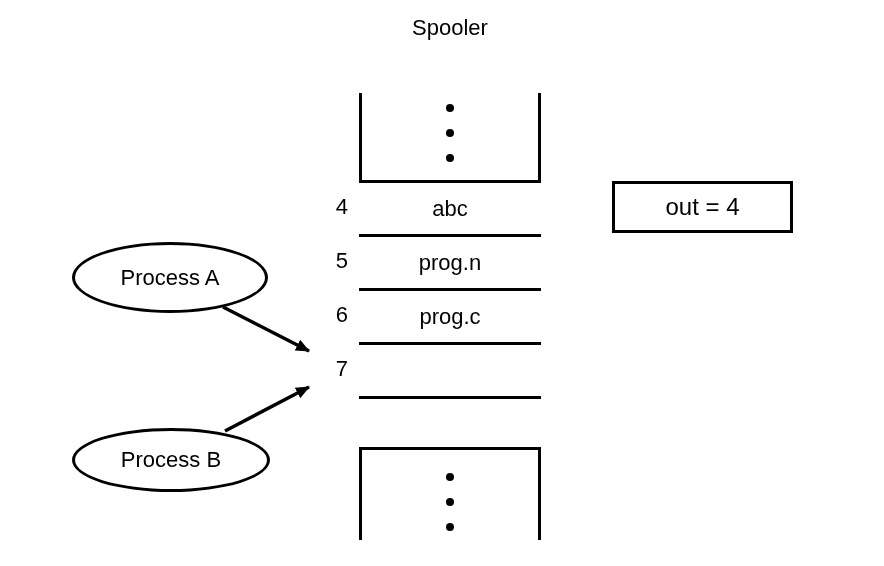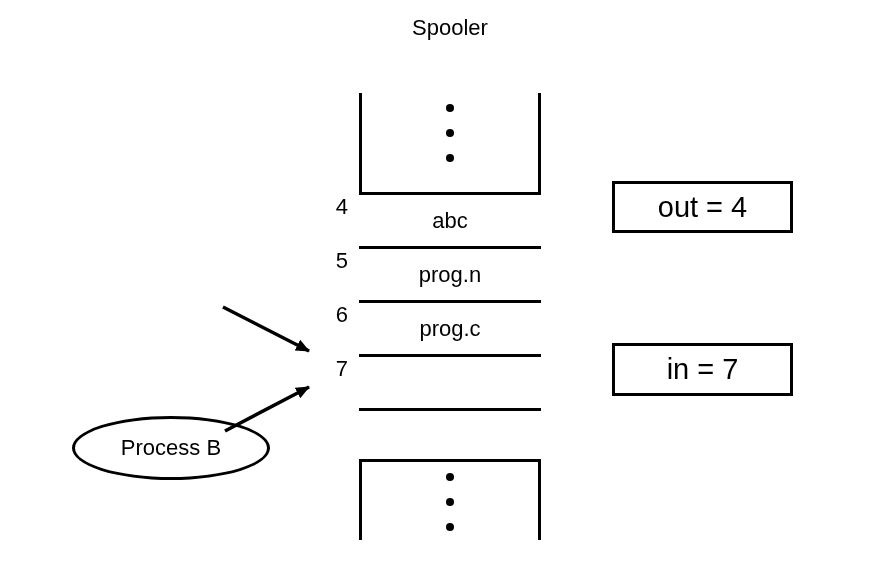--- a/index.html
+++ b/index.html
@@ -23,21 +23,21 @@
     text-align: center;
     font-size: 22px; line-height: 29px;
   }
 
   
   .vline { top: 93px; width: 3px; height: 447px; background: var(--ink, #000); }
   .vl-left  { left: 359px; }
   .vl-right { left: 538px; }
 
   
-  .slots { left: 359px; top: 192px; width: 182px; }
+  .slots { left: 359px; top: 180px; width: 182px; }
   .slot {
     height: 54px;
     border-top: 3px solid var(--ink, #000);
     display: flex; align-items: center; justify-content: center;
     font-size: 22px;
     background: var(--background, #fff);
   }
   .slot:last-child { border-bottom: 3px solid var(--ink, #000); }
 
   
@@ -59,36 +59,36 @@
   }
   .dots-top { top: 104px; }
   .dots-bottom { top: 473px; }
   .dot { width: 8px; height: 8px; border-radius: 50%; background: var(--ink, #000); }
 
   
   .pointer-box {
     left: 612px; width: 181px;
     border: 3px solid var(--ink, #000);
     display: flex; align-items: center; justify-content: center;
-    font-size: 29px;
+    font-size: 24px;
     background: var(--background, #fff);
   }
   .out-box { top: 181px; height: 52px; }
   .in-box  { top: 343px; height: 53px; }
 
   
   .process {
     border: 3px solid var(--ink, #000);
     border-radius: 50%;
     display: flex; align-items: center; justify-content: center;
     font-size: 22px;
     background: var(--background, #fff);
   }
   .process-a { left: 72px; top: 242px; width: 196px; height: 71px; }
-  .process-b { left: 72px; top: 416px; width: 198px; height: 64px; }
+  .process-b { left: 72px; top: 428px; width: 198px; height: 64px; }
 
   
   .arrows { left: 0; top: 0; width: 884px; height: 566px; pointer-events: none; color: var(--ink, #000); }
 </style>
 </head>
 <body>
 
 <div class="canvas">
 
   <div class="abs title">
@@ -129,24 +129,24 @@
 
   <div class="abs dots dots-bottom">
     <span class="dot"></span>
     <span class="dot"></span>
     <span class="dot"></span>
   </div>
 
   <div class="abs pointer-box out-box">
     <span>out = 4</span>
   </div>
-  <div class="abs pointer-box in-box">
-    <span>in = 7</span>
+
+  <div class="abs process process-a">
+    <span>Process A</span>
   </div>
-
   <div class="abs process process-b">
     <span>Process B</span>
   </div>
 
   <svg class="abs arrows" viewBox="0 0 884 566" xmlns="http://www.w3.org/2000/svg" aria-hidden="true">
     <defs>
       <marker id="ah" markerUnits="userSpaceOnUse" markerWidth="16" markerHeight="15" refX="13" refY="7.5" orient="auto">
         <polygon points="0,1.5 14,7.5 0,13.5" fill="currentColor"></polygon>
       </marker>
     </defs>

